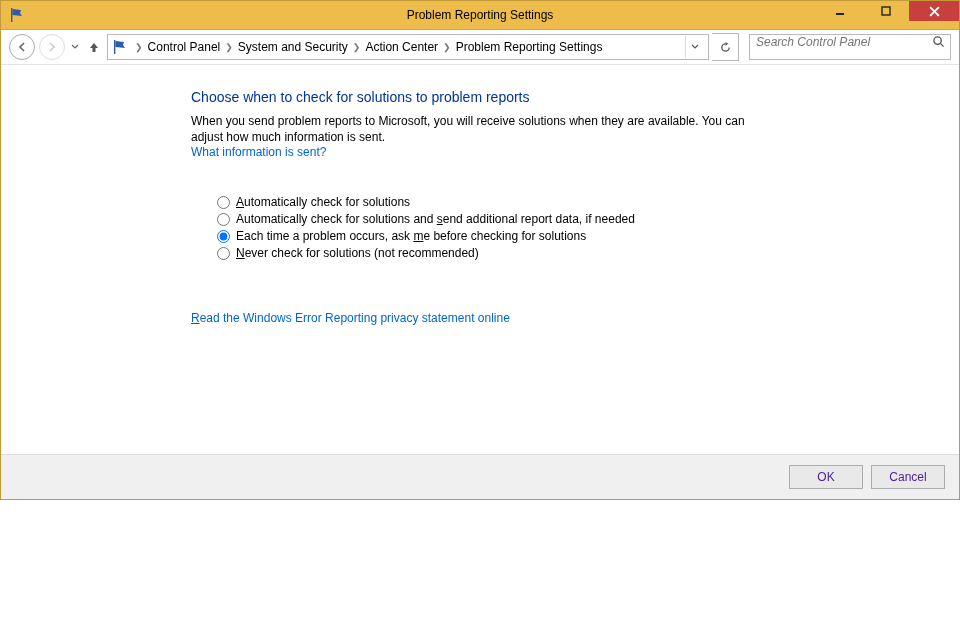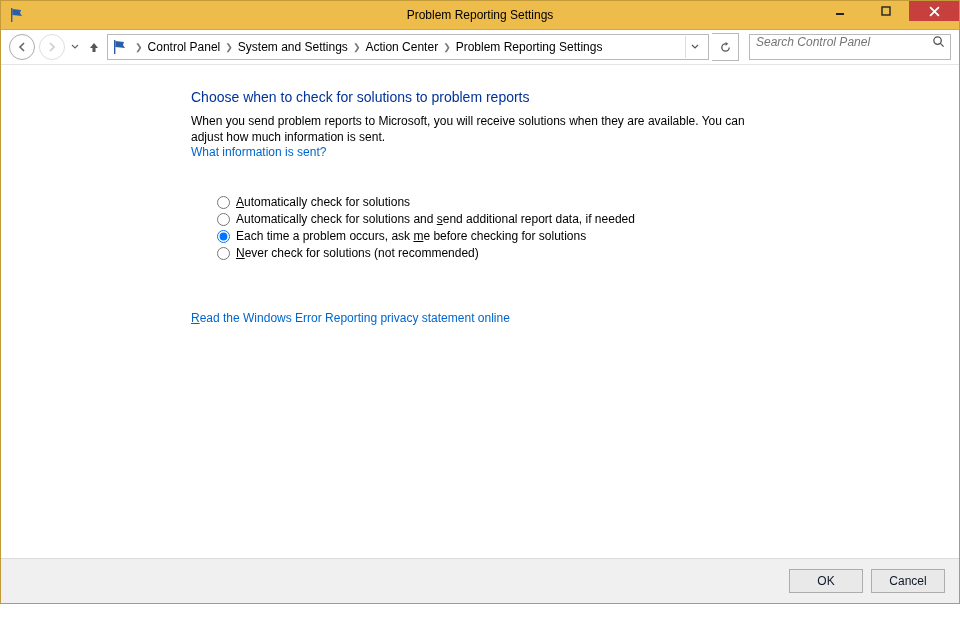--- a/index.html
+++ b/index.html
@@ -9,21 +9,21 @@
     height: 640px;
     font-family: "Segoe UI", Tahoma, sans-serif;
     font-size: 12px;
     color: #000;
     overflow: hidden;
     background: #fff;
   }
   
   .window {
     width: 960px;
-    height: 604px;
+    height: 500px;
     box-sizing: border-box;
     border: 1px solid #c29a3a;
     position: relative;
     display: flex;
     flex-direction: column;
   }
   
   .titlebar {
     height: 28px;
     background: #eebc4a;
@@ -247,21 +247,21 @@
   .btn {
     width: 72px;
     height: 22px;
     border: 1px solid #adadad;
     background: #e9e9e9;
     display: flex;
     align-items: center;
     justify-content: center;
     font-family: inherit;
     font-size: 12px;
-    color:#0f172a;
+    color:#4c1d95;
   }
 </style>
 </head>
 <body>
 
 <div class="window">
 
   <div class="titlebar">
     <span class="app-icon">
       <svg viewBox="0 0 16 16" width="16" height="16">
@@ -317,21 +317,21 @@
           <rect x="2" y="1" width="1.4" height="14" fill="#2b5ea9"></rect>
           <path d="M3.4 2 L12 3 L11 6 L13 9 L3.4 8 Z" fill="#2b5ea9"></path>
         </svg>
       </span>
       <span class="crumb-sep">❯</span>
       <span class="crumb">
           <span>Control Panel</span>
         </span>
       <span class="crumb-sep">❯</span>
       <span class="crumb">
-          <span>System and Settings</span>
+          <span>System and Security</span>
         </span>
       <span class="crumb-sep">❯</span>
       <span class="crumb">
           <span>Action Center</span>
         </span>
       <span class="crumb-sep">❯</span>
       <span class="crumb">
           <span>Problem Reporting Settings</span>
         </span>
       <span class="addr-spacer"></span>

